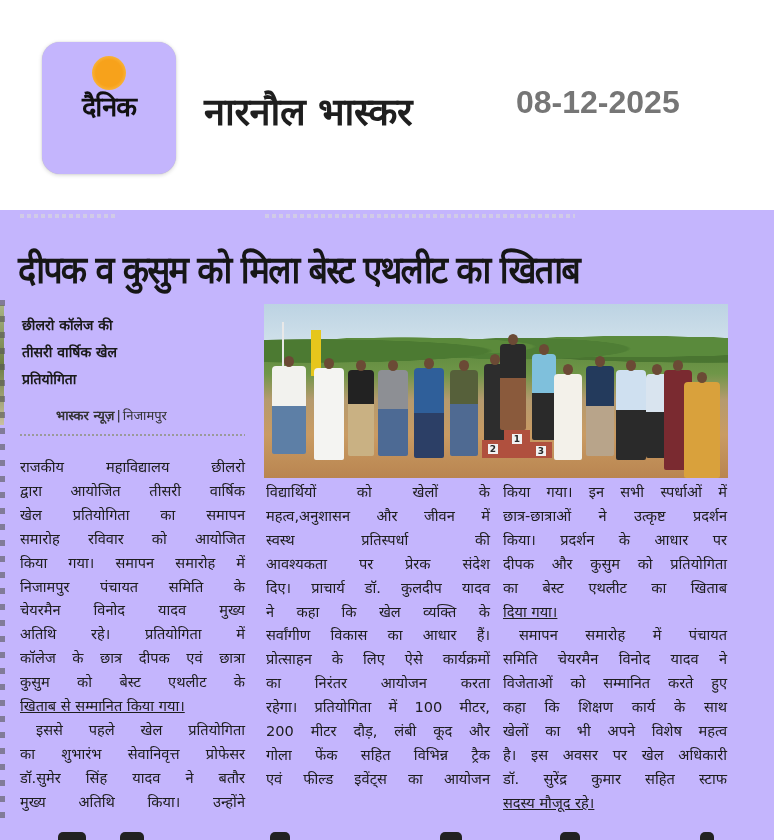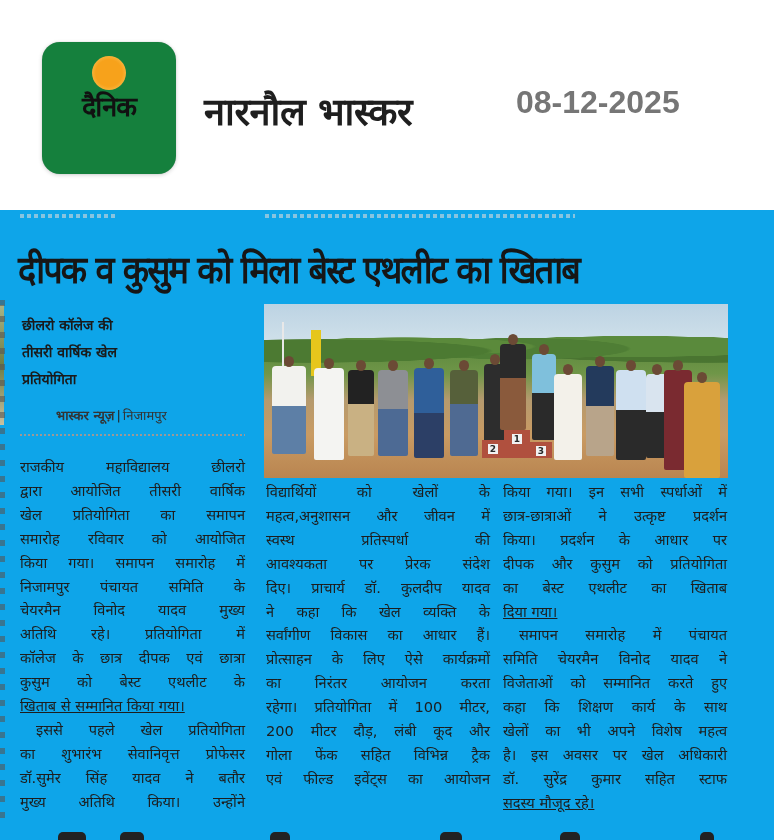--- a/index.html
+++ b/index.html
@@ -3,21 +3,21 @@
 <meta charset="utf-8">
 <style>
   html, body { margin:0; padding:0; }
   body {
     width:774px; height:840px; overflow:hidden; background:#ffffff;
     font-family:"DejaVu Sans", sans-serif; color:#1a1a1a; position:relative;
   }
   .masthead { position:absolute; left:0; top:0; width:774px; height:210px; background:#fff; }
   .logo-tile {
     position:absolute; left:42px; top:42px; width:134px; height:132px;
-    background:#15803d; border-radius:18px;
+    background:#c4b5fd; border-radius:18px;
     box-shadow:0 1px 4px rgba(0,0,0,0.18), 0 0 1px rgba(0,0,0,0.2);
   }
   .logo-sun {
     position:absolute; left:50px; top:14px; width:34px; height:34px; border-radius:50%;
     background:radial-gradient(circle, #f7a21b 55%, #f9b640 75%, rgba(249,182,64,0) 100%);
   }
   .logo-line {
     position:absolute; left:0; width:134px; text-align:center;
     font-family:"DejaVu Sans", sans-serif; font-weight:bold; color:#111; font-size:27px; line-height:30px;
     letter-spacing:-1px;
@@ -25,21 +25,21 @@
   .logo-line.l1 { top:50px; }
   .logo-line.l2 { top:82px; }
   .edition {
     position:absolute; left:204px; top:84px; font-size:38px; font-weight:bold; color:#1e1e1e;
     font-family:"DejaVu Sans", sans-serif; letter-spacing:-0.5px;
   }
   .date {
     position:absolute; left:516px; top:84px; font-size:32px; font-weight:bold; color:#767676;
     font-family:"Liberation Sans", sans-serif;
   }
-  .clip { position:absolute; left:0; top:210px; width:774px; height:630px; background:#0ea5e9; }
+  .clip { position:absolute; left:0; top:210px; width:774px; height:630px; background:#c4b5fd; }
   .faint-top {
     position:absolute; top:4px; height:4px; background:repeating-linear-gradient(90deg,#d9d9d9 0 4px,transparent 4px 7px);
     opacity:0.6;
   }
   .headline {
     position:absolute; left:18px; top:32px; width:720px; font-size:38px; font-weight:bold; color:#161616;
     font-family:"DejaVu Sans", sans-serif; letter-spacing:-2px; white-space:nowrap; transform:scaleX(0.9); transform-origin:left;
   }
   .subhead {
     position:absolute; left:22px; top:102px; width:230px; font-size:14px; font-weight:bold; line-height:27px; color:#1a1a1a;

